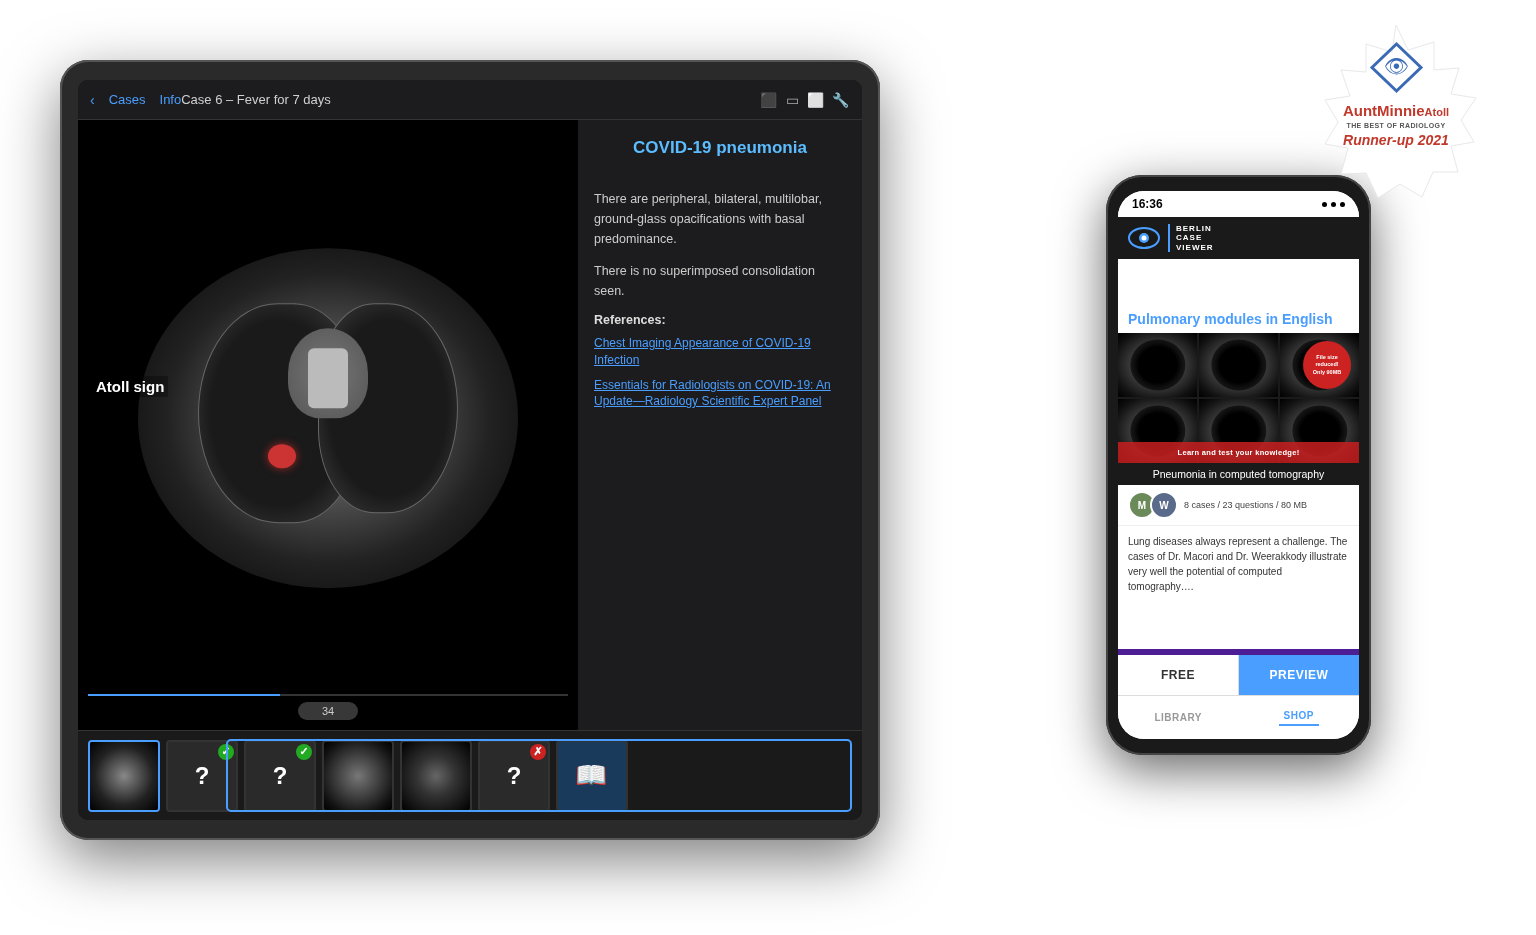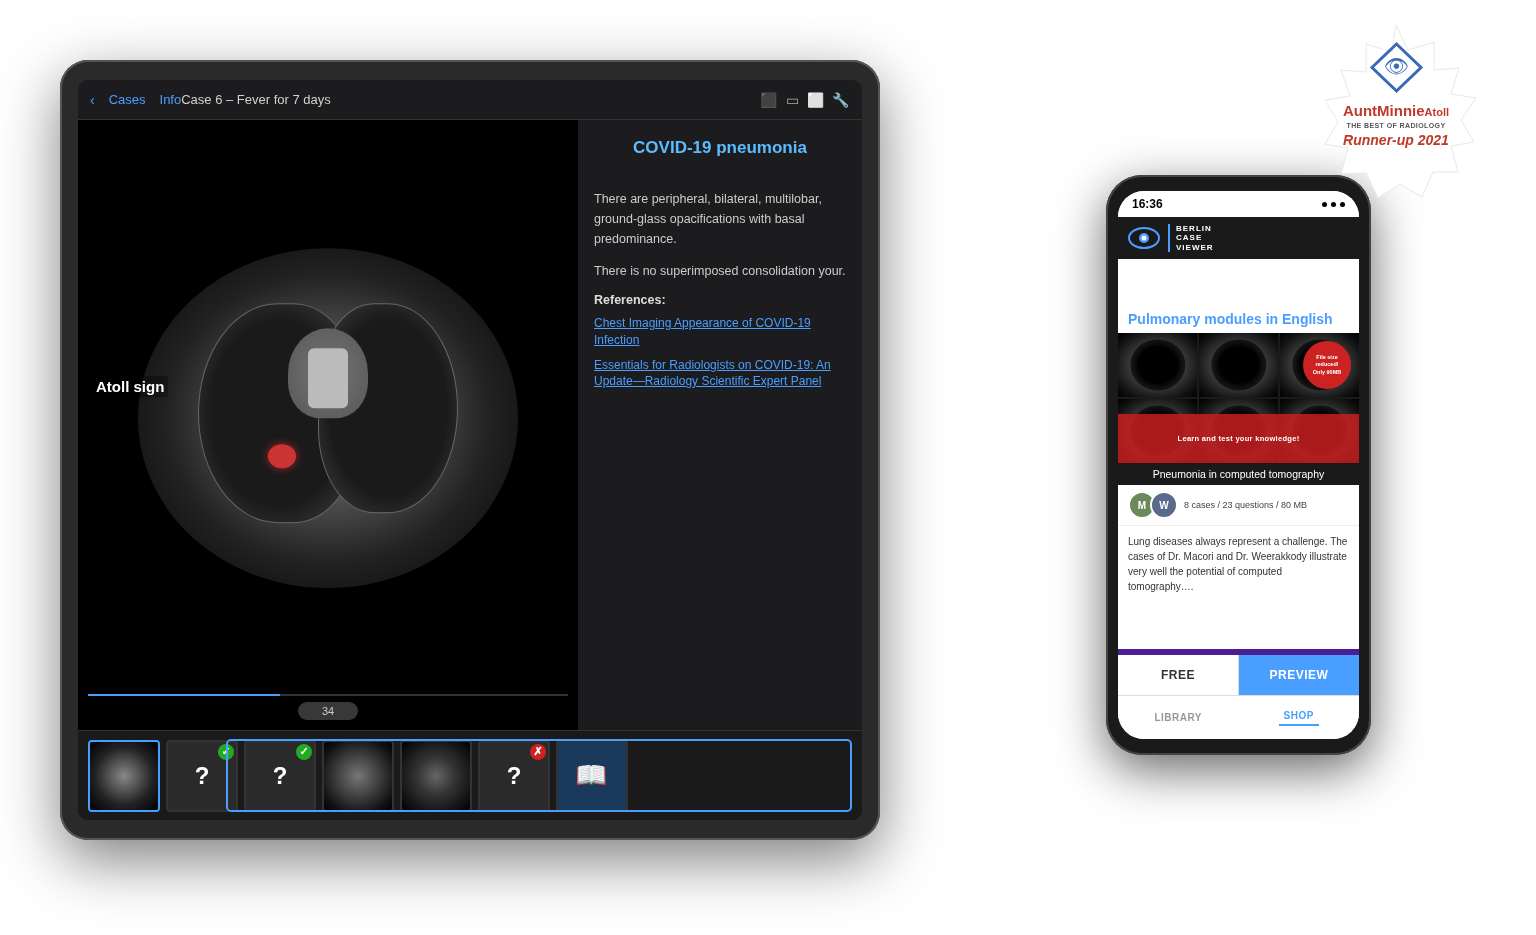--- a/index.html
+++ b/index.html
@@ -470,21 +470,21 @@
     .course-banner {
       position: absolute;
       bottom: 0;
       left: 0;
       right: 0;
       background: rgba(200, 30, 30, 0.85);
       color: #fff;
       font-size: 7.5px;
       font-weight: bold;
       text-align: center;
-      padding: 20px 4px;
+      padding: 6px 4px;
       letter-spacing: 0.3px;
     }
 
     .phone-course-caption {
       background: #1a1a1a;
       color: #fff;
       font-size: 10.5px;
       text-align: center;
       padding: 5px 8px;
       flex-shrink: 0;
@@ -665,21 +665,21 @@
             <div class="scan-progress-bar">
               <div class="scan-progress-fill"></div>
             </div>
             <div class="slice-indicator">34</div>
           </div>
         </div>
 
         <div class="case-info-panel">
           <div class="case-title">COVID-19 pneumonia</div>
           <div class="case-description">There are peripheral, bilateral, multilobar, ground-glass opacifications with basal predominance.</div>
-          <div class="case-description">There is no superimposed consolidation your.</div>
+          <div class="case-description">There is no superimposed consolidation seen.</div>
           <div class="case-references-label">References:</div>
           <a class="case-ref-link">Chest Imaging Appearance of COVID-19 Infection</a>
           <a class="case-ref-link">Essentials for Radiologists on COVID-19: An Update—Radiology Scientific Expert Panel</a>
         </div>
       </div>
 
       <div class="thumbnail-strip" style="position:relative;">
 
         <div class="thumb active">
           <div class="ct-scan-image" style="width:100%;height:100%;">

